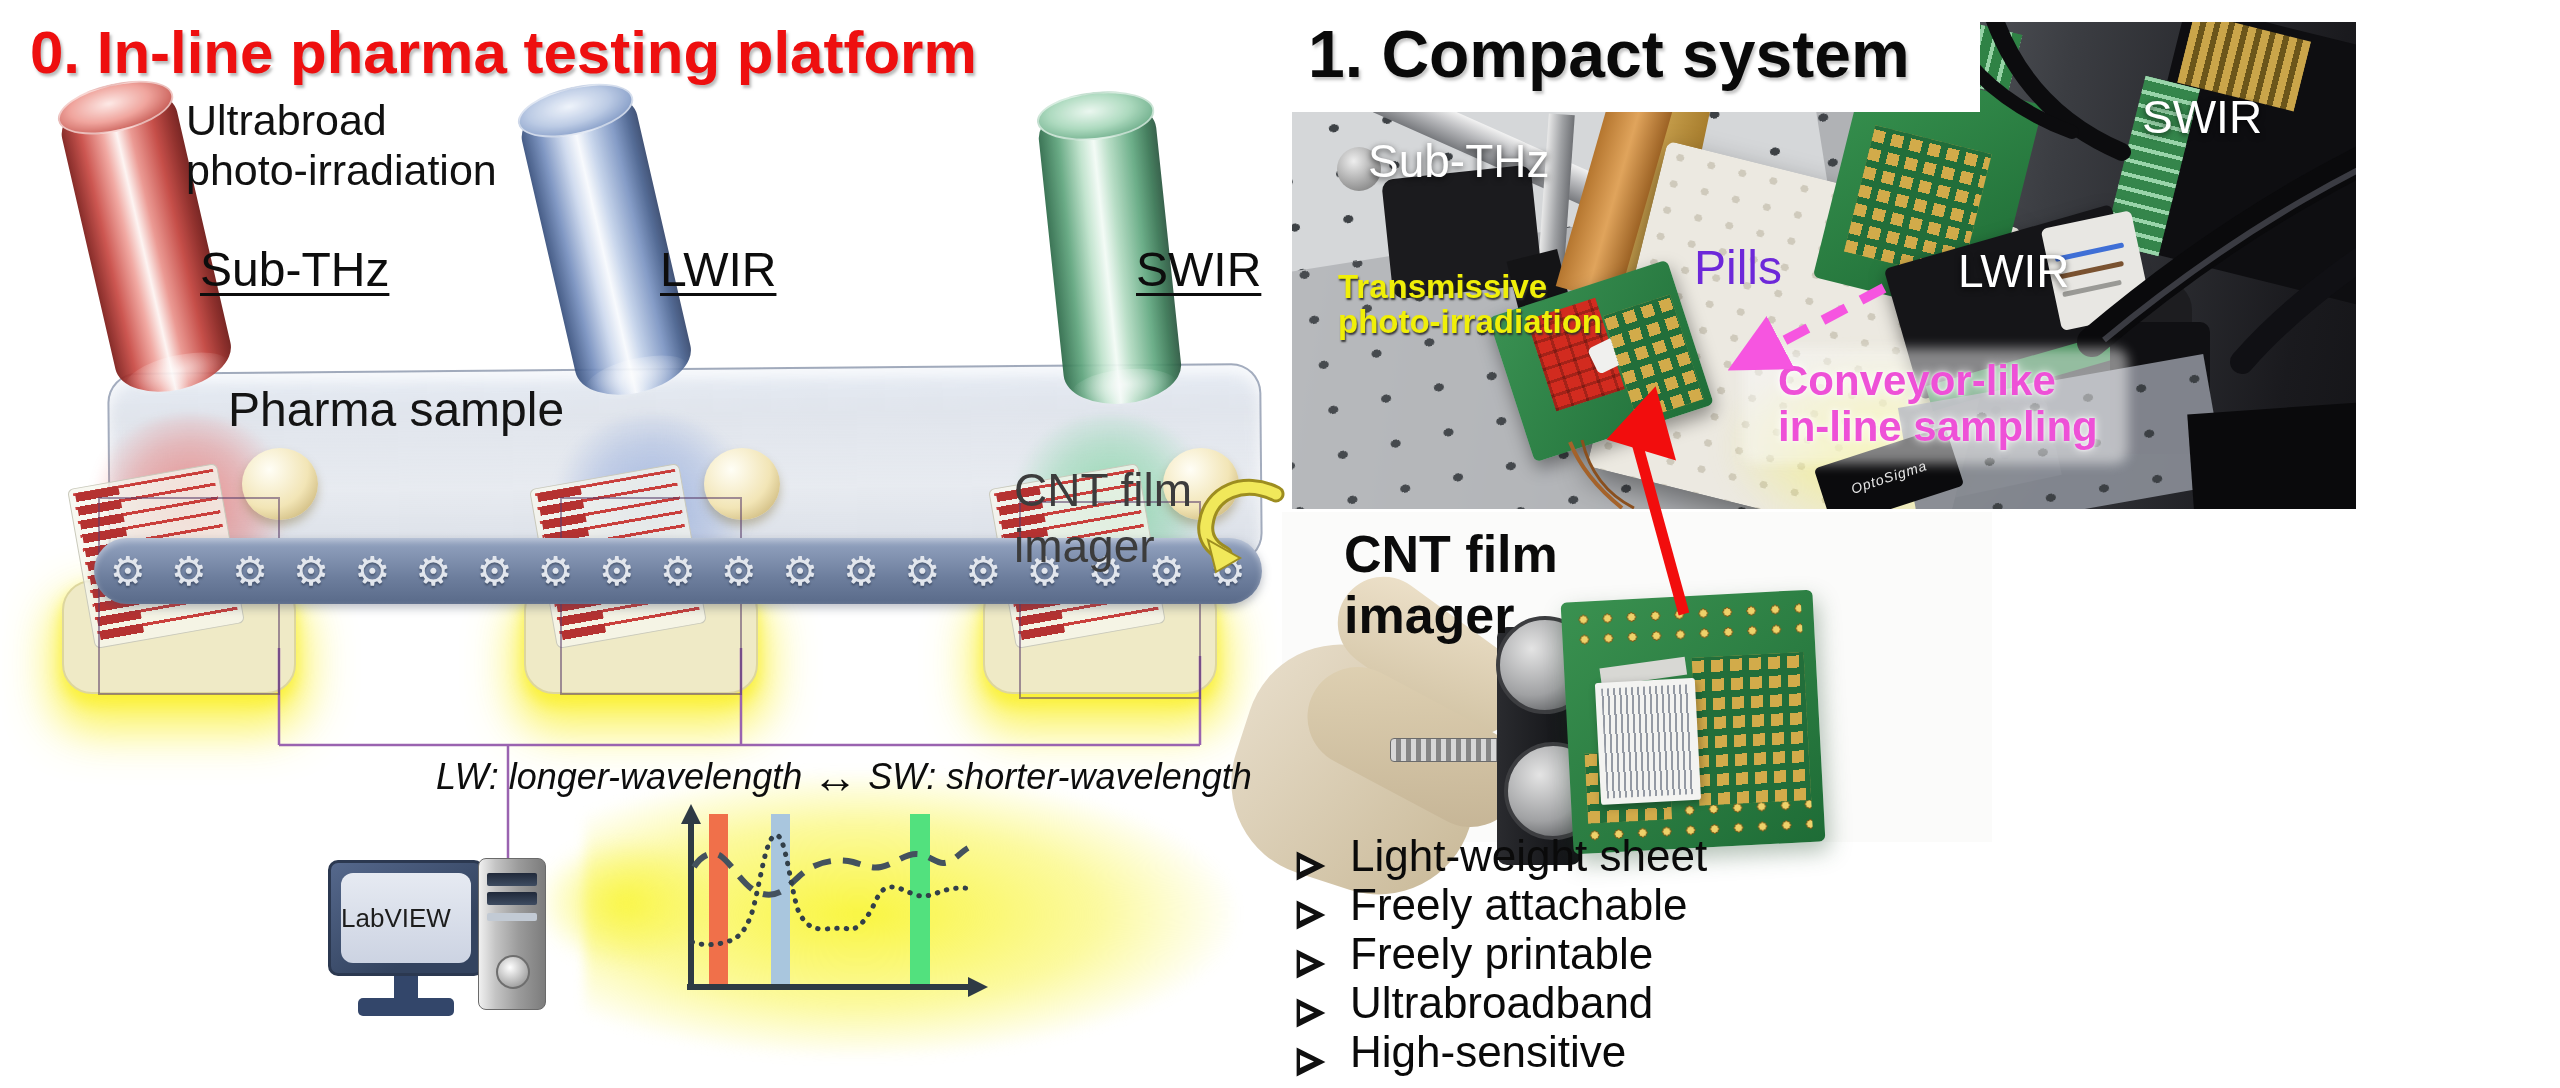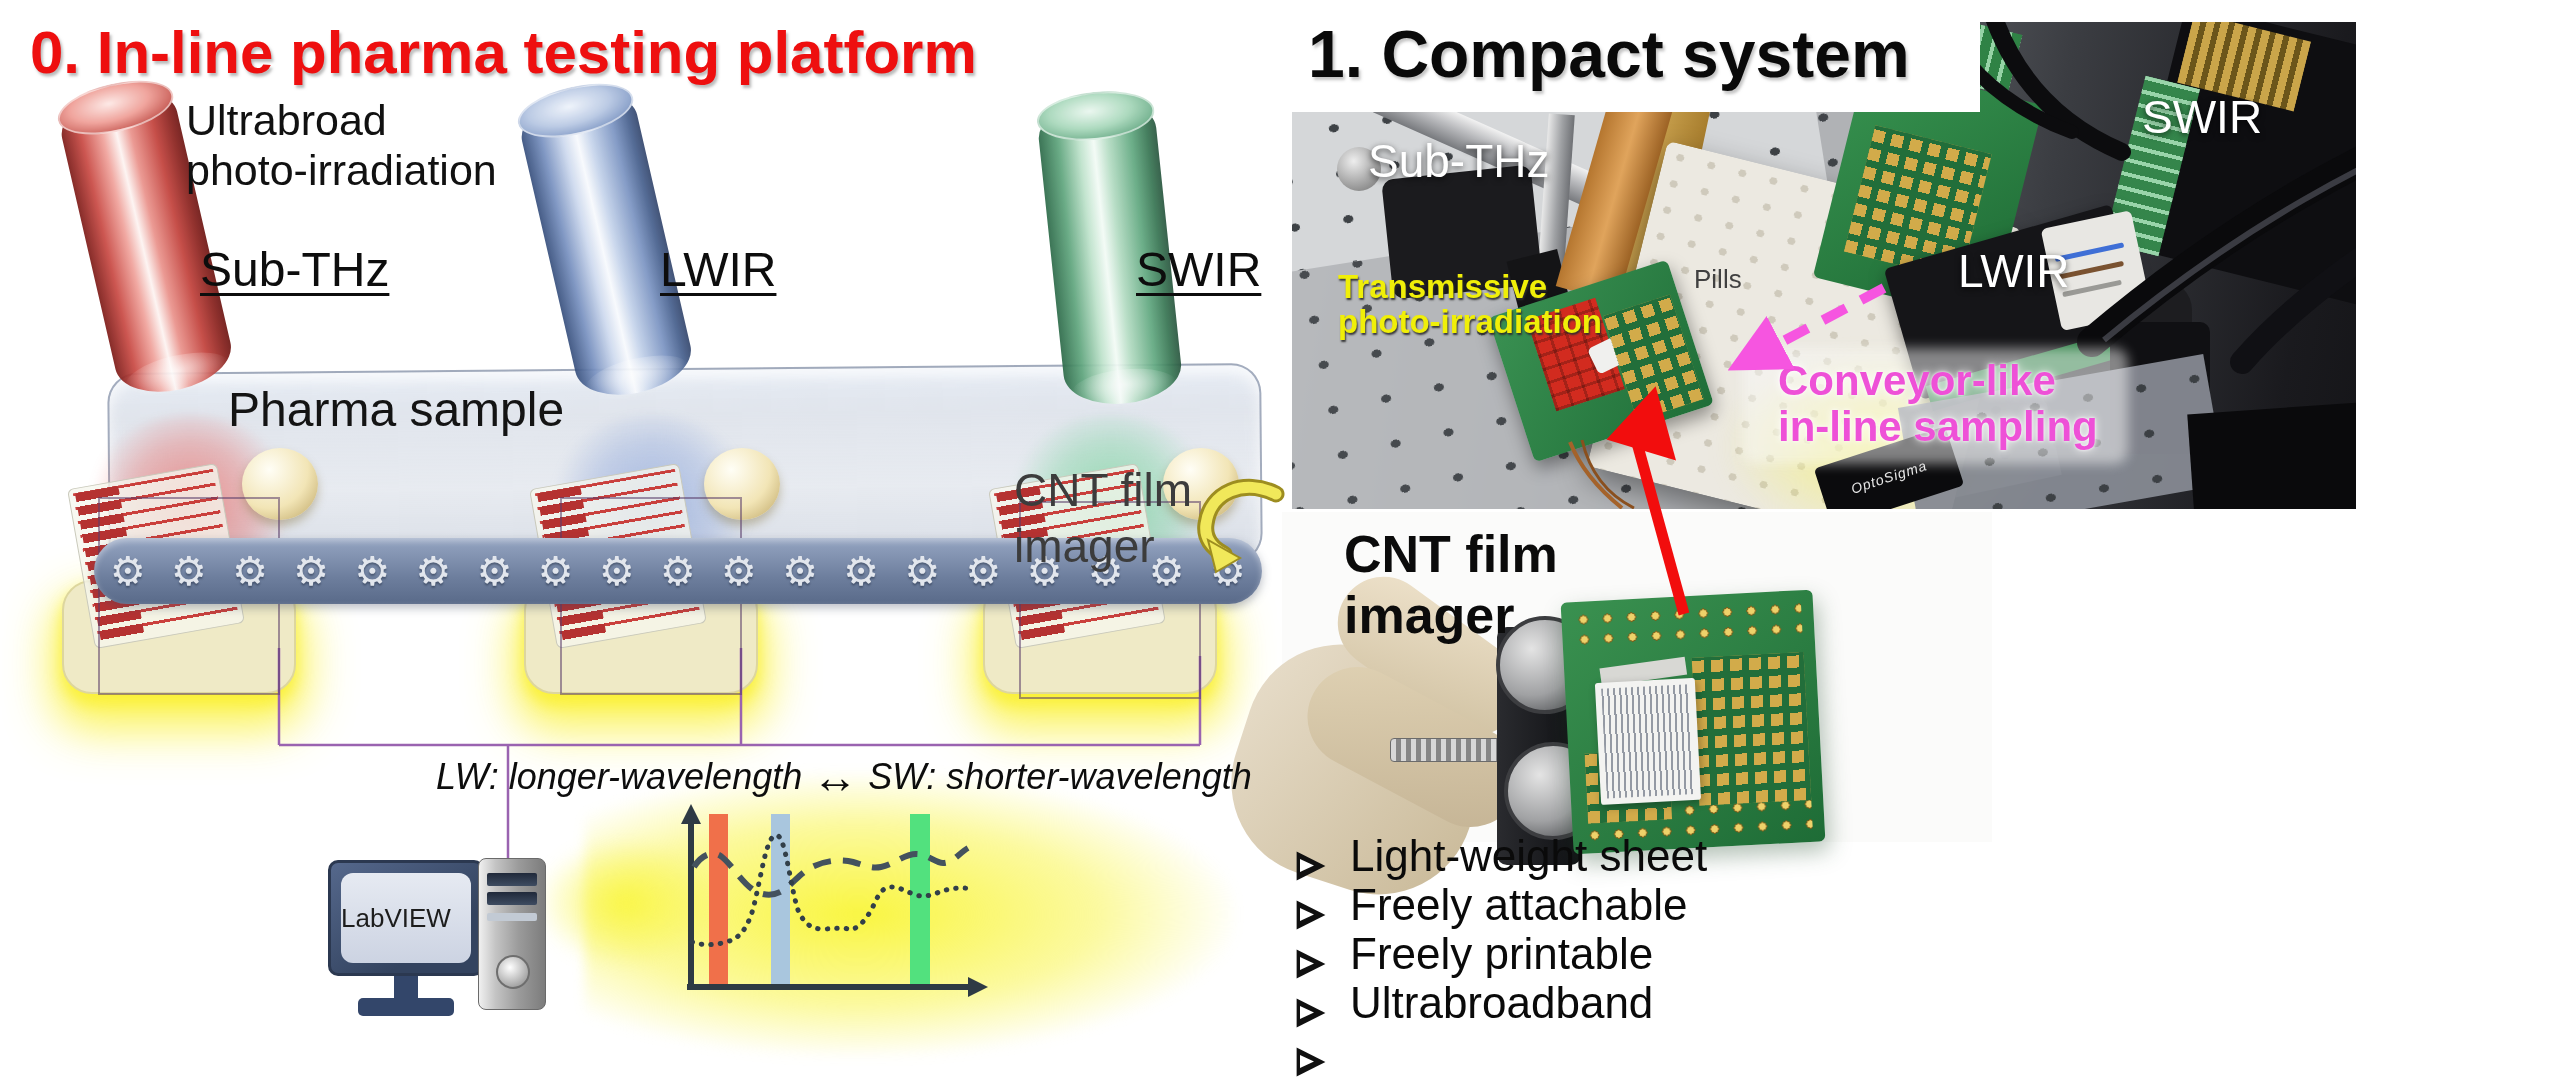--- a/index.html
+++ b/index.html
@@ -151,21 +151,21 @@
   .p1-copper{position:absolute;inset:0;}
 
   .title-box{left:1280px;top:0;width:700px;height:112px;background:#ffffff;z-index:9;}
   .title-right{left:1308px;top:16px;font-size:66px;font-weight:bold;color:#0a0a0a;z-index:10;white-space:nowrap;
                text-shadow:2px 3px 3px rgba(140,140,140,.5);}
   .plabel{z-index:10;white-space:nowrap;}
   .plabel-white{color:#fff;font-size:46px;text-shadow:0 2px 6px rgba(0,0,0,.65);}
   .lbl-subthz{left:1368px;top:134px;}
   .lbl-swir{left:2142px;top:90px;}
   .lbl-lwir{left:1958px;top:244px;}
-  .lbl-pills{left:1694px;top:264px;font-size:26px;color:#404040;}
+  .lbl-pills{left:1694px;top:240px;font-size:48px;color:#6d28d9;}
   .lbl-transmissive{left:1338px;top:270px;font-size:33px;font-weight:bold;color:#f0ef08;line-height:1.06;
                     text-shadow:1px 2px 2px rgba(45,45,45,.95);}
   .conveyor-band{left:1742px;top:348px;width:386px;height:116px;background:rgba(250,250,250,.5);
                  border-radius:14px;filter:blur(6px);z-index:9;}
   .lbl-conveyor{left:1778px;top:358px;font-size:42px;font-weight:bold;color:#ee51d7;line-height:1.1;z-index:10;
                 text-shadow:0 0 10px #ffffff,0 0 3px #ffffff;}
 
   .photo2{left:1282px;top:512px;width:710px;height:330px;z-index:2;background:#fbfbfa;}
   .p2-wrist{left:-45px;top:140px;width:245px;height:235px;border-radius:95px;transform:rotate(18deg);
             background:linear-gradient(115deg,#e8decb,#c9b998);}
@@ -473,16 +473,17 @@
     <div class="feat">
         <span class="bullet"></span>
         <span class="txt">Freely printable</span>
       </div>
     <div class="feat">
         <span class="bullet"></span>
         <span class="txt">Ultrabroadband</span>
       </div>
     <div class="feat">
         <span class="bullet"></span>
+        <span class="txt">High-sensitive</span>
       </div>
   </div>
 
 </div>
 
 </body></html>

